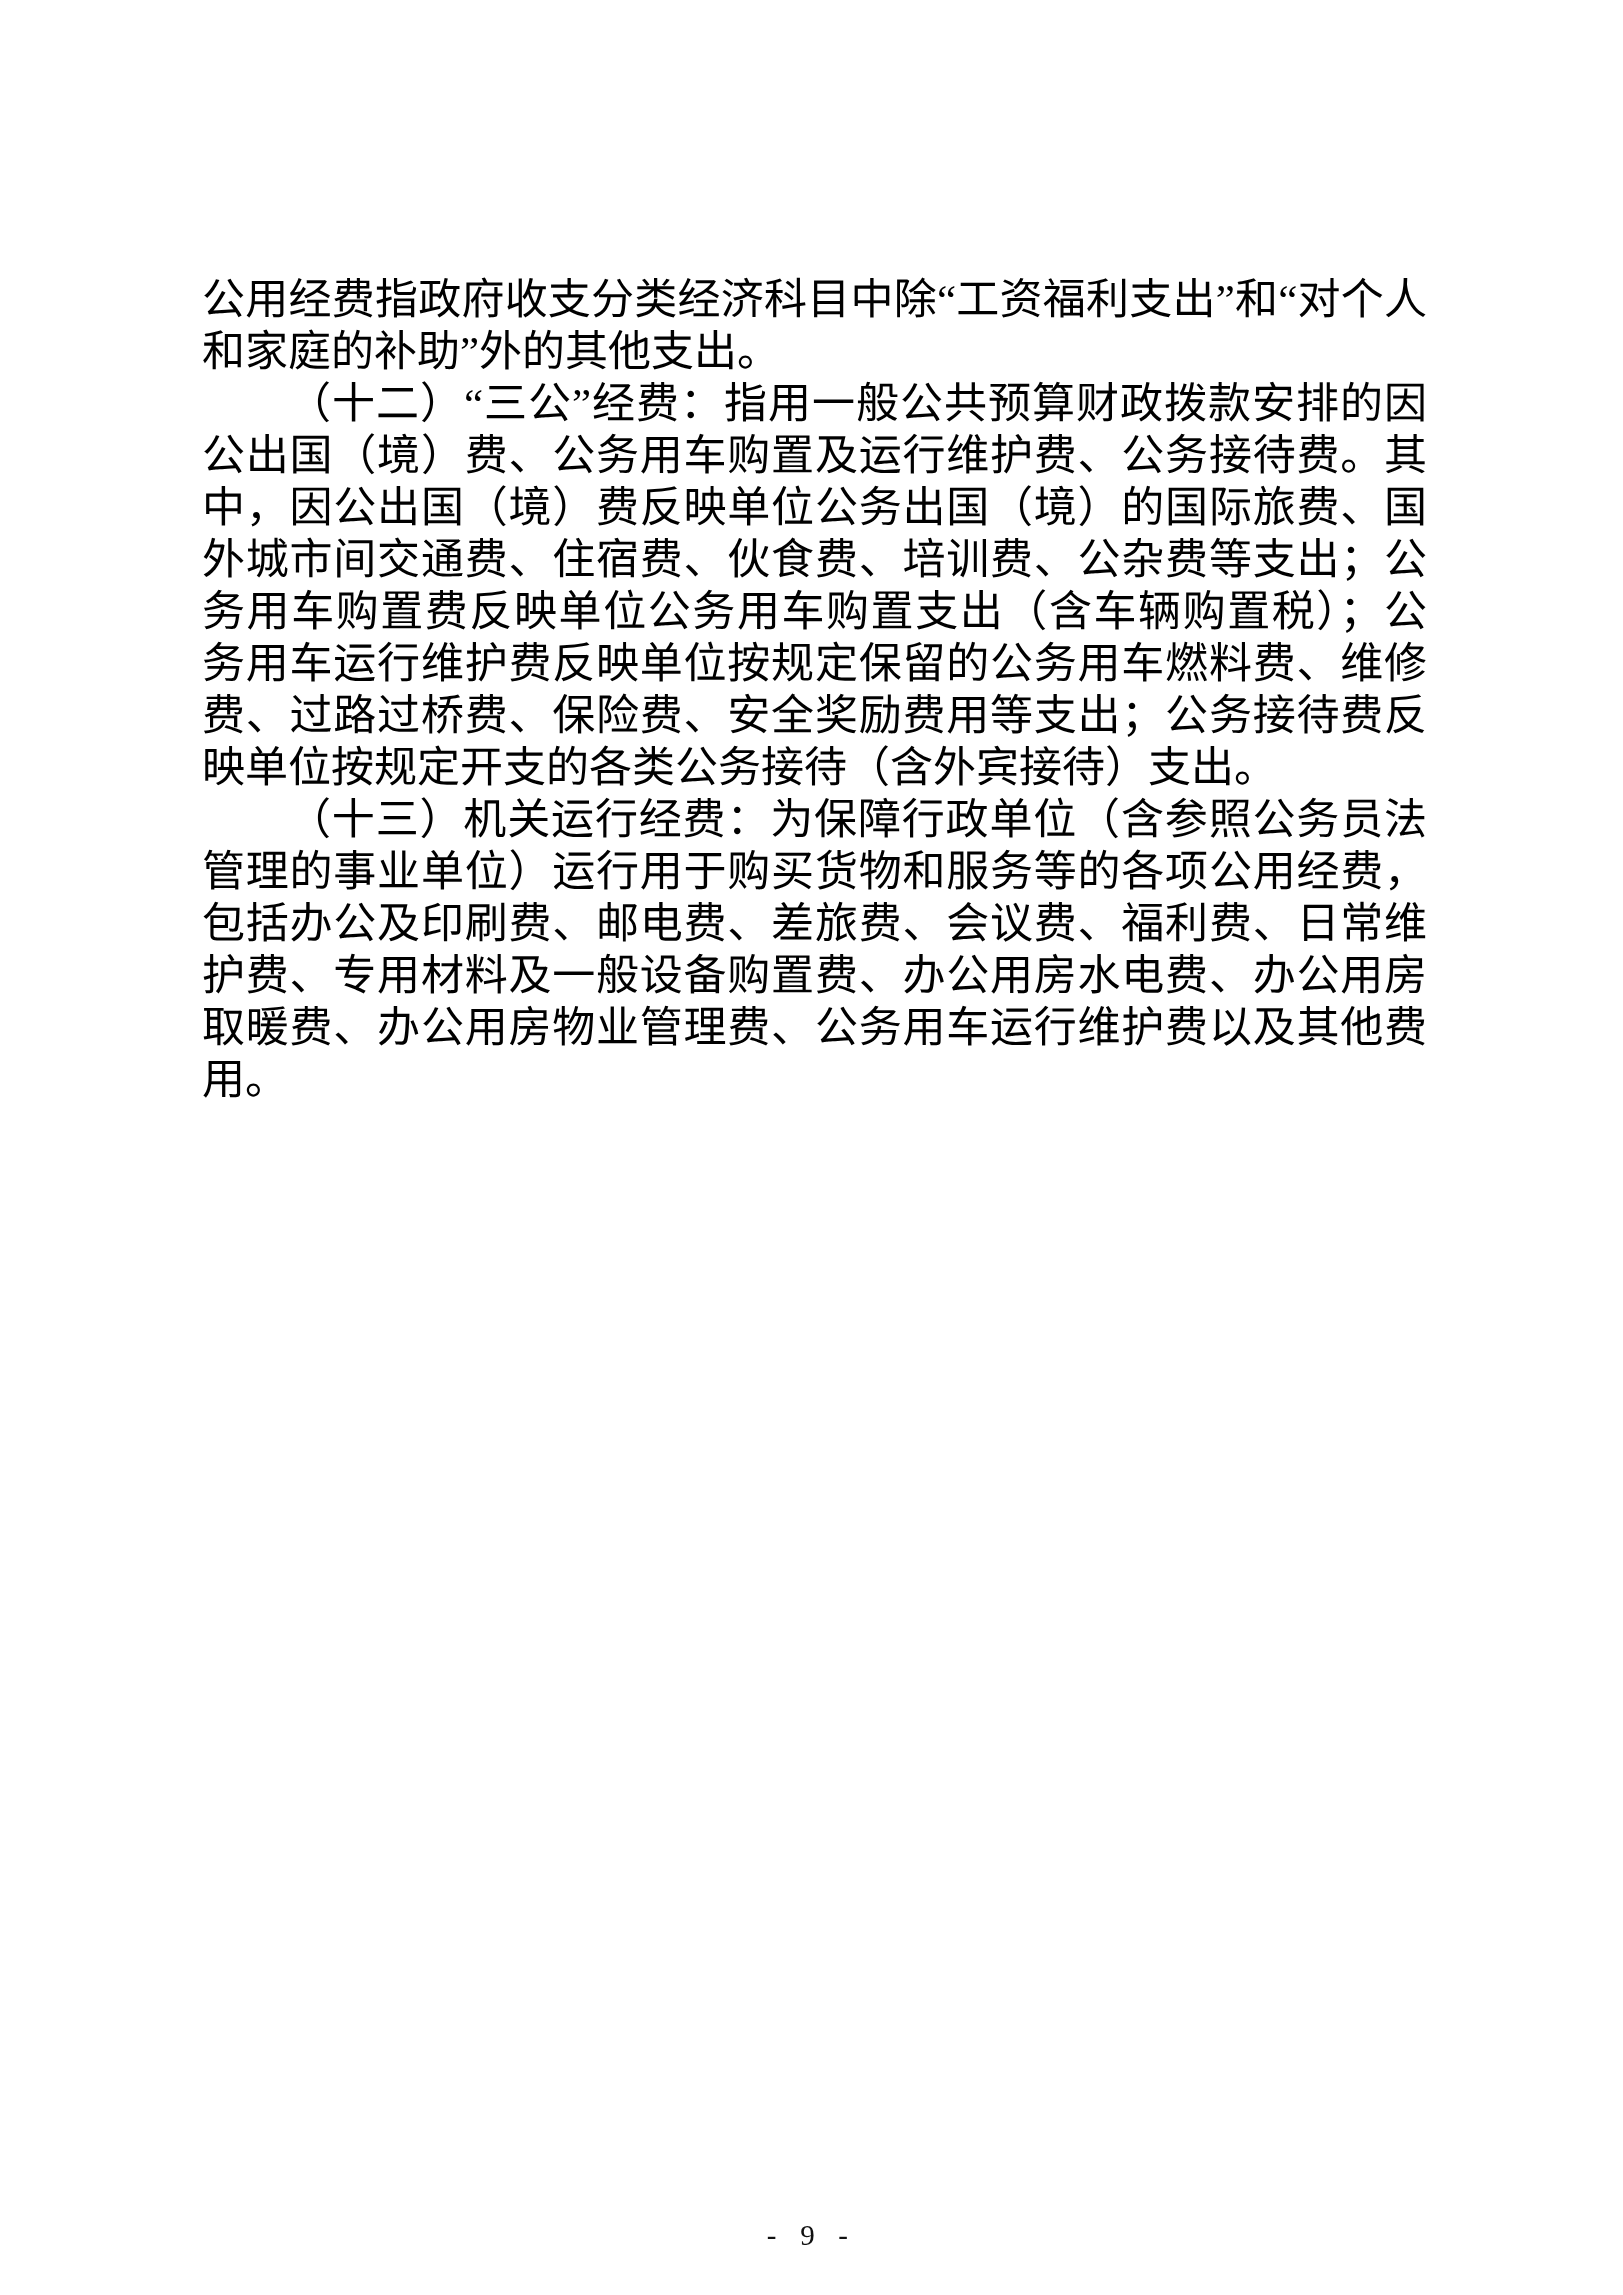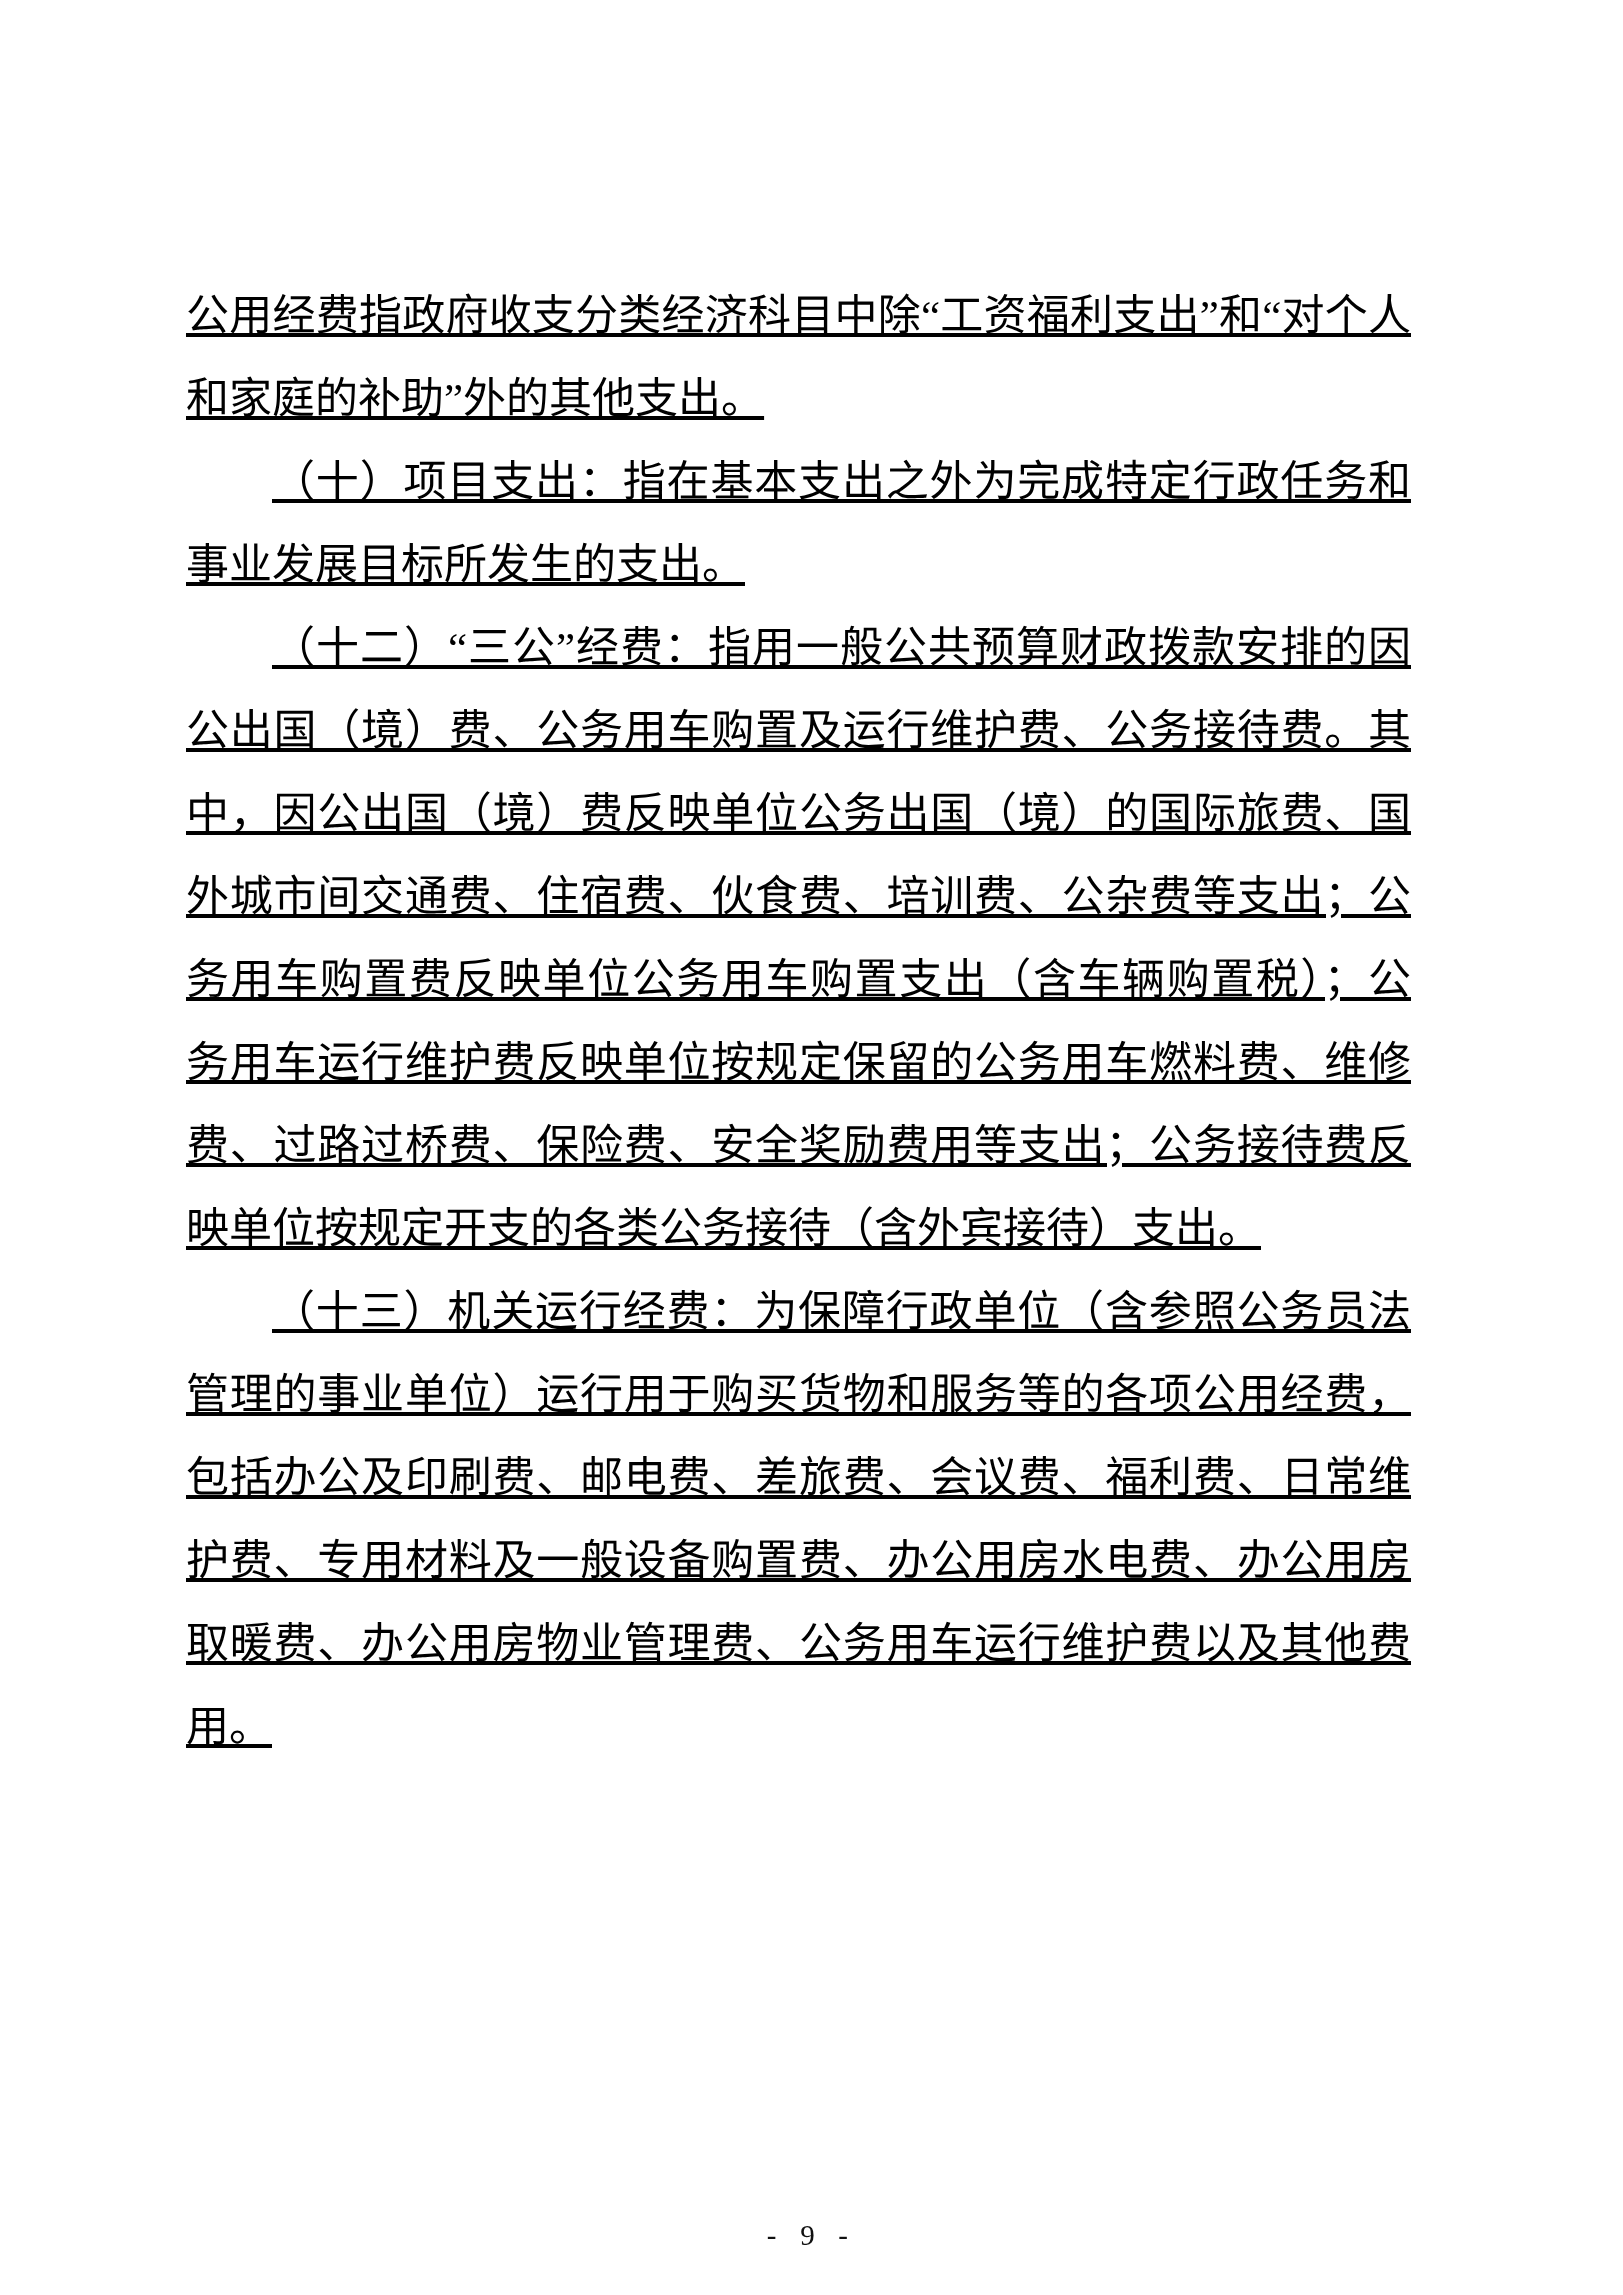--- a/index.html
+++ b/index.html
@@ -15,30 +15,29 @@
     font-family: "Liberation Serif", serif;
     color: #000000;
   }
   .page {
     position: absolute;
     inset: 0;
     background: #ffffff;
   }
   .doc-body {
     position: absolute;
-    left: 186px;
+    left: 202px;
     top: 274px;
     width: 1225px;
     font-size: 43px;
-    line-height: 83px;
+    line-height: 52px;
     text-align: justify;
     text-justify: inter-ideograph;
     letter-spacing: 0;
     color: #000000;
-    text-decoration: underline;
   }
   .doc-body p.para {
     margin: 0;
     padding: 0;
     text-indent: 0;
   }
   .doc-body p.para.indent {
     text-indent: 2em;
   }
   .page-footer {
@@ -56,21 +55,20 @@
   }
 </style>
 </head>
 <body>
 
 <div class="page">
 
   <main class="doc-body">
 
   <p class="para">公用经费指政府收支分类经济科目中除“工资福利支出”和“对个人和家庭的补助”外的其他支出。</p>
-      <p class="para indent">（十）项目支出：指在基本支出之外为完成特定行政任务和事业发展目标所发生的支出。</p>
       <p class="para indent">（十二）“三公”经费：指用一般公共预算财政拨款安排的因公出国（境）费、公务用车购置及运行维护费、公务接待费。其中，因公出国（境）费反映单位公务出国（境）的国际旅费、国外城市间交通费、住宿费、伙食费、培训费、公杂费等支出；公务用车购置费反映单位公务用车购置支出（含车辆购置税）；公务用车运行维护费反映单位按规定保留的公务用车燃料费、维修费、过路过桥费、保险费、安全奖励费用等支出；公务接待费反映单位按规定开支的各类公务接待（含外宾接待）支出。</p>
       <p class="para indent">（十三）机关运行经费：为保障行政单位（含参照公务员法管理的事业单位）运行用于购买货物和服务等的各项公用经费，包括办公及印刷费、邮电费、差旅费、会议费、福利费、日常维护费、专用材料及一般设备购置费、办公用房水电费、办公用房取暖费、办公用房物业管理费、公务用车运行维护费以及其他费用。</p>
     </main>
 
   <footer class="page-footer">
     <span class="page-number">- 9 -</span>
   </footer>
 
 </div>
 

